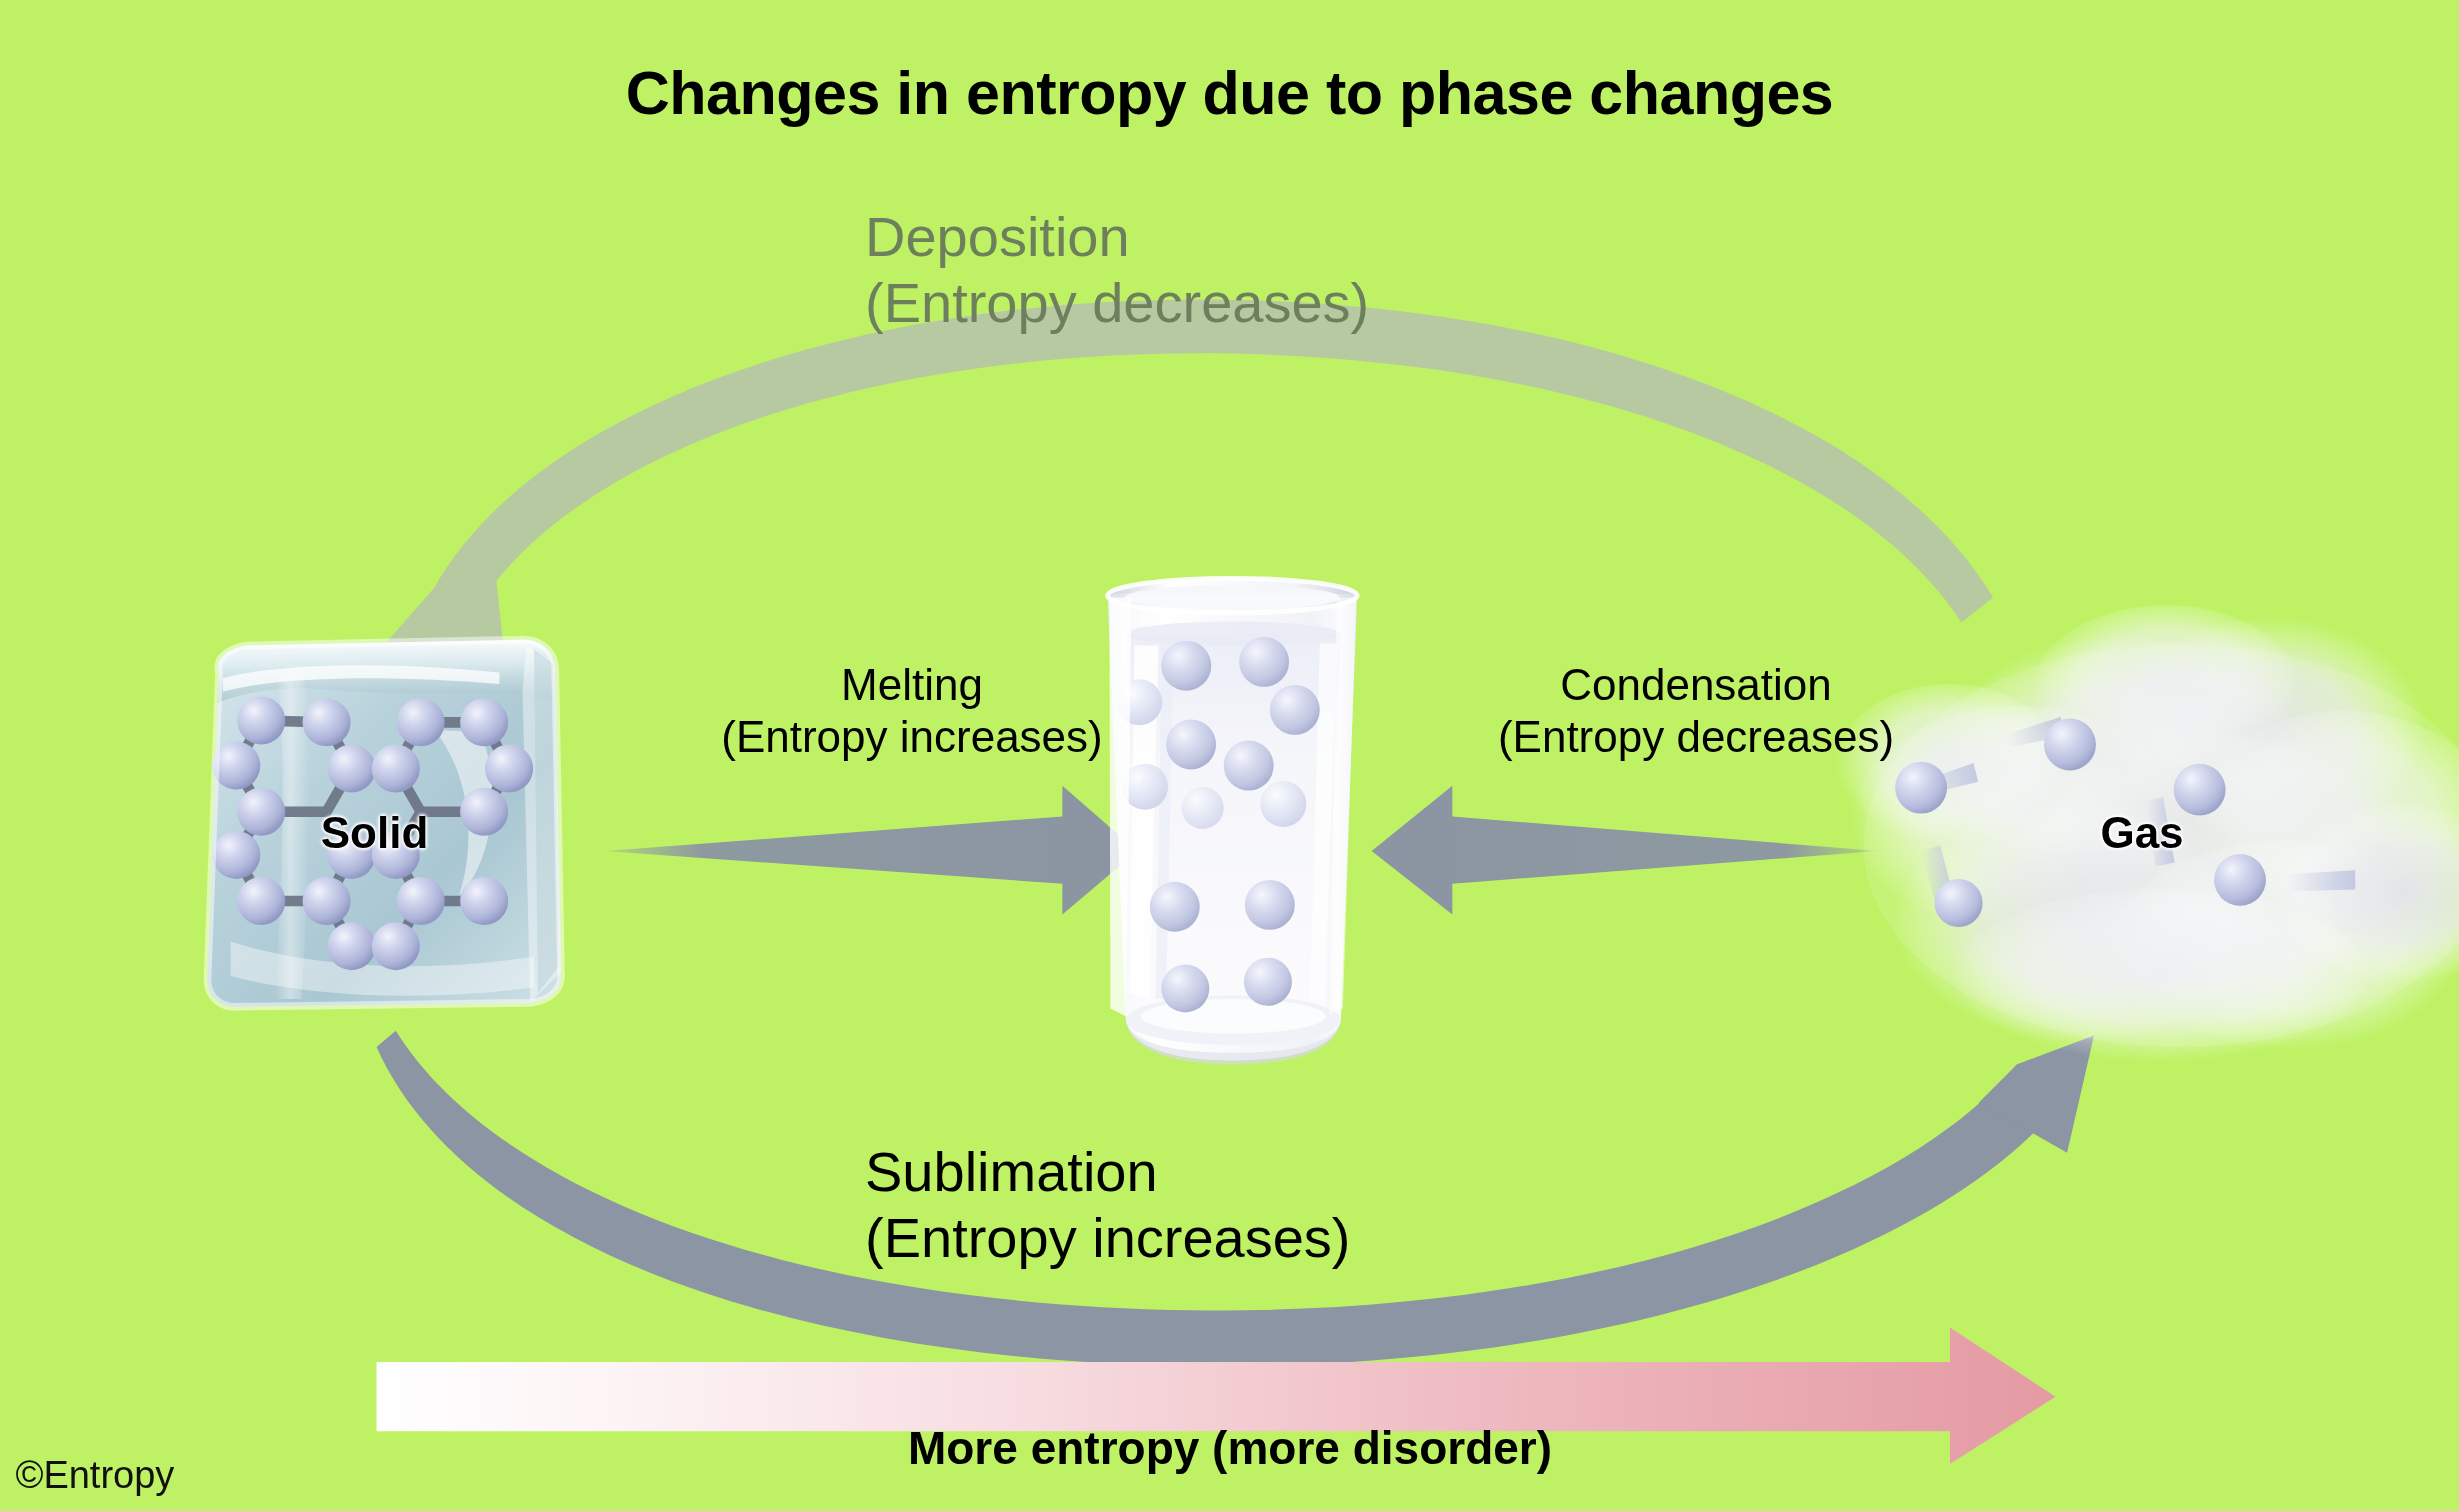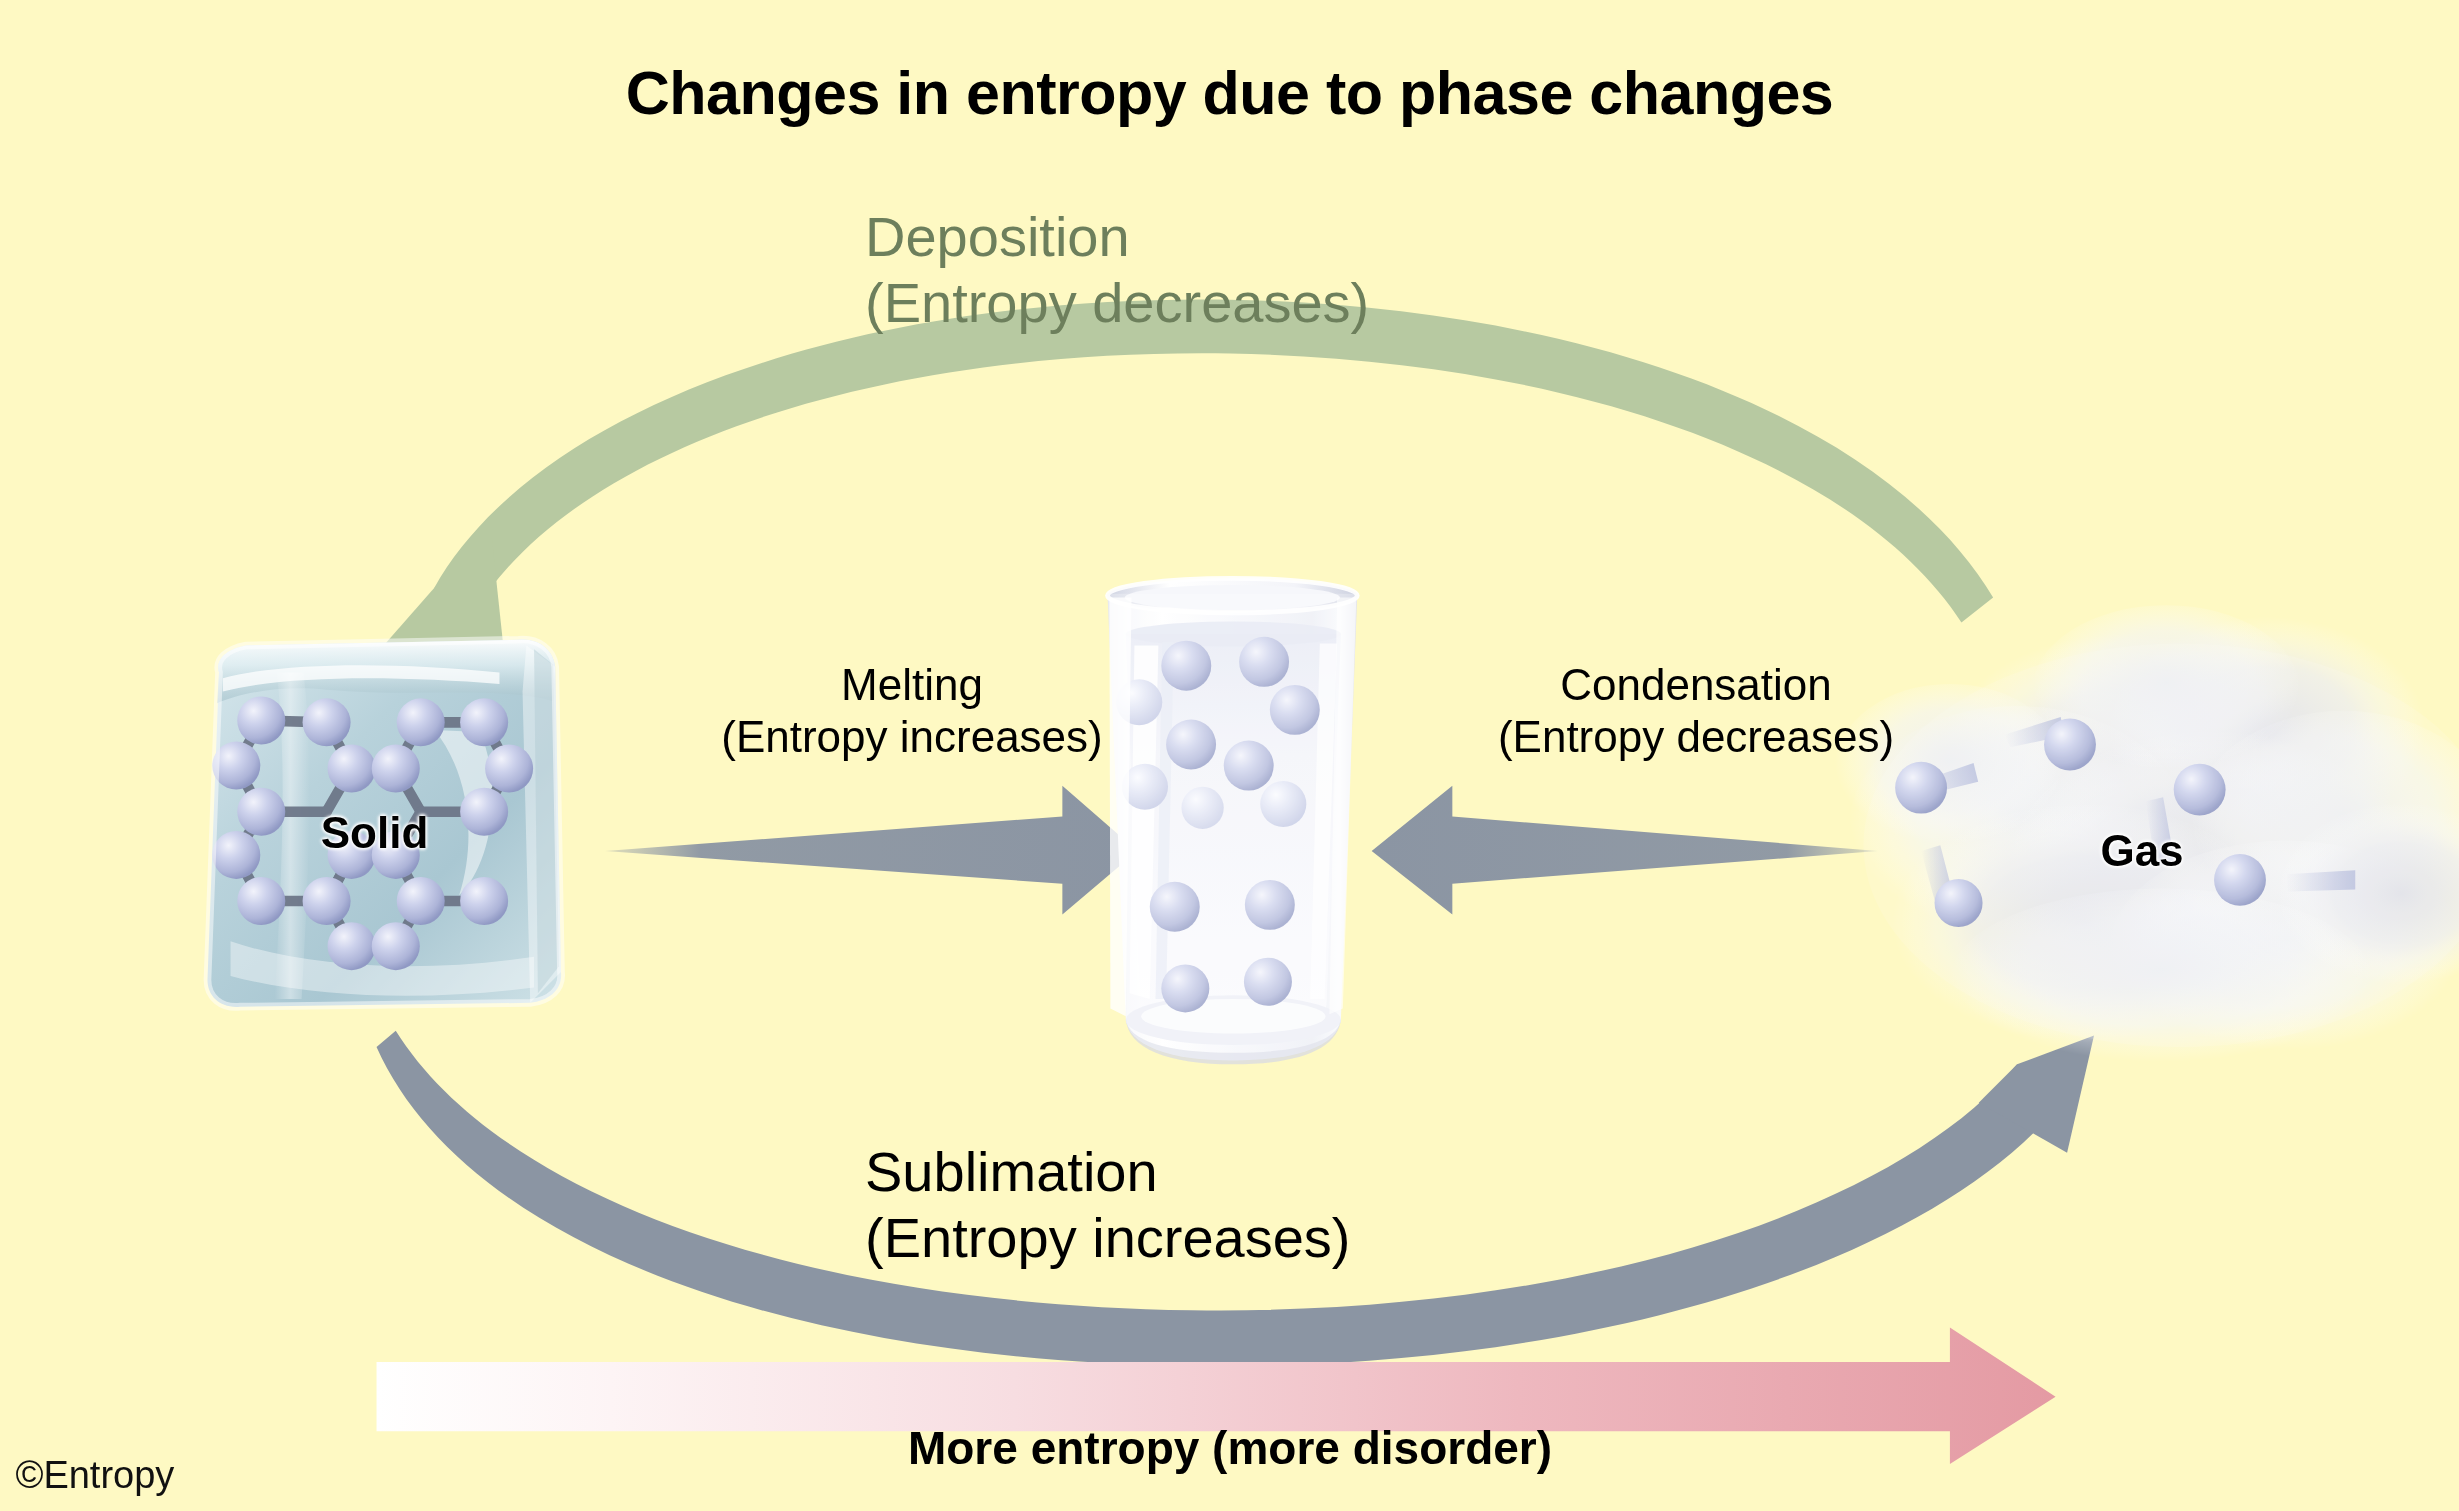--- a/index.html
+++ b/index.html
@@ -7,21 +7,21 @@
     padding: 0;
     background: #ffffff;
   }
   body {
     font-family: "Liberation Sans", sans-serif;
   }
   #canvas {
     position: relative;
     width: 2459px;
     height: 1511px;
-    background: #fef9c3;
+    background: #bef264;
     overflow: hidden;
   }
   #art {
     position: absolute;
     left: 0; top: 0;
     width: 2459px;
     height: 1511px;
   }
   .txt {
     position: absolute;
@@ -77,21 +77,21 @@
     font-weight: bold;
     color: #000000;
     text-align: center;
     text-shadow: 0 1.9px 2.9px rgba(255,255,255,0.85),
                  0 -1.9px 2.9px rgba(255,255,255,0.85),
                  1.9px 0 2.9px rgba(255,255,255,0.85),
                  -1.9px 0 2.9px rgba(255,255,255,0.85);
   }
   #solid-label { left: 192px; top: 807px; width: 365px; }
   #liquid-label { left: 1047px; top: 807px; width: 365px; }
-  #gas-label   { left: 1998px; top: 825px; width: 288px; text-align: center; }
+  #gas-label   { left: 1998px; top: 807px; width: 288px; text-align: center; }
 
   
   #entropy-banner-label {
     left: 615px; top: 1374px;
     width: 1230px;
     text-align: center;
     font-size: 46px;
     font-weight: bold;
     color: #000000;
     margin-top: 47px;

